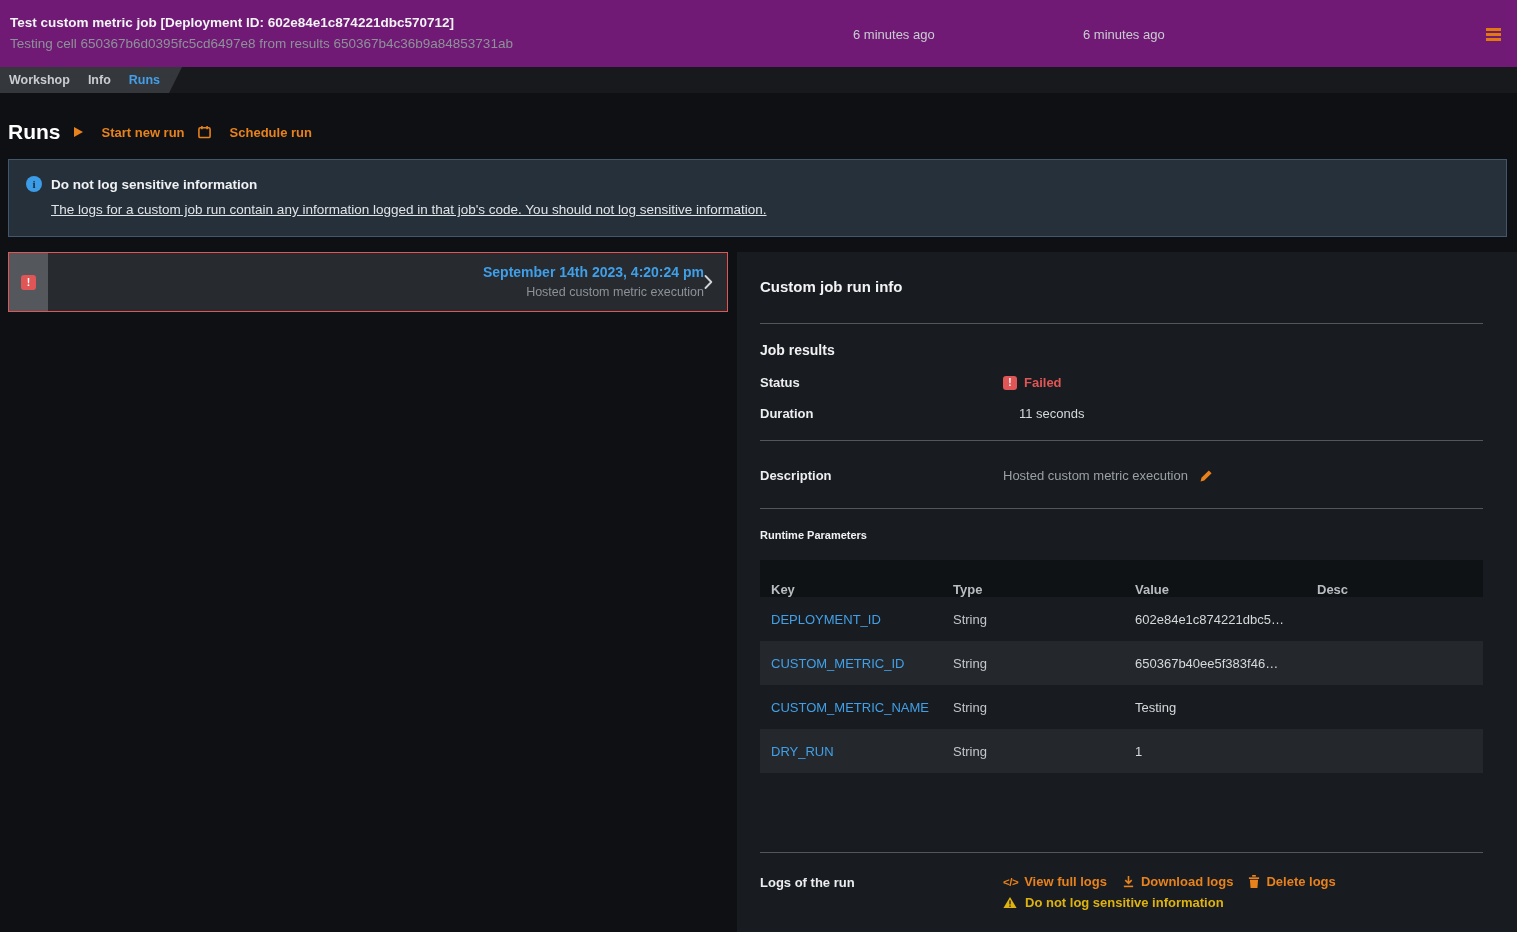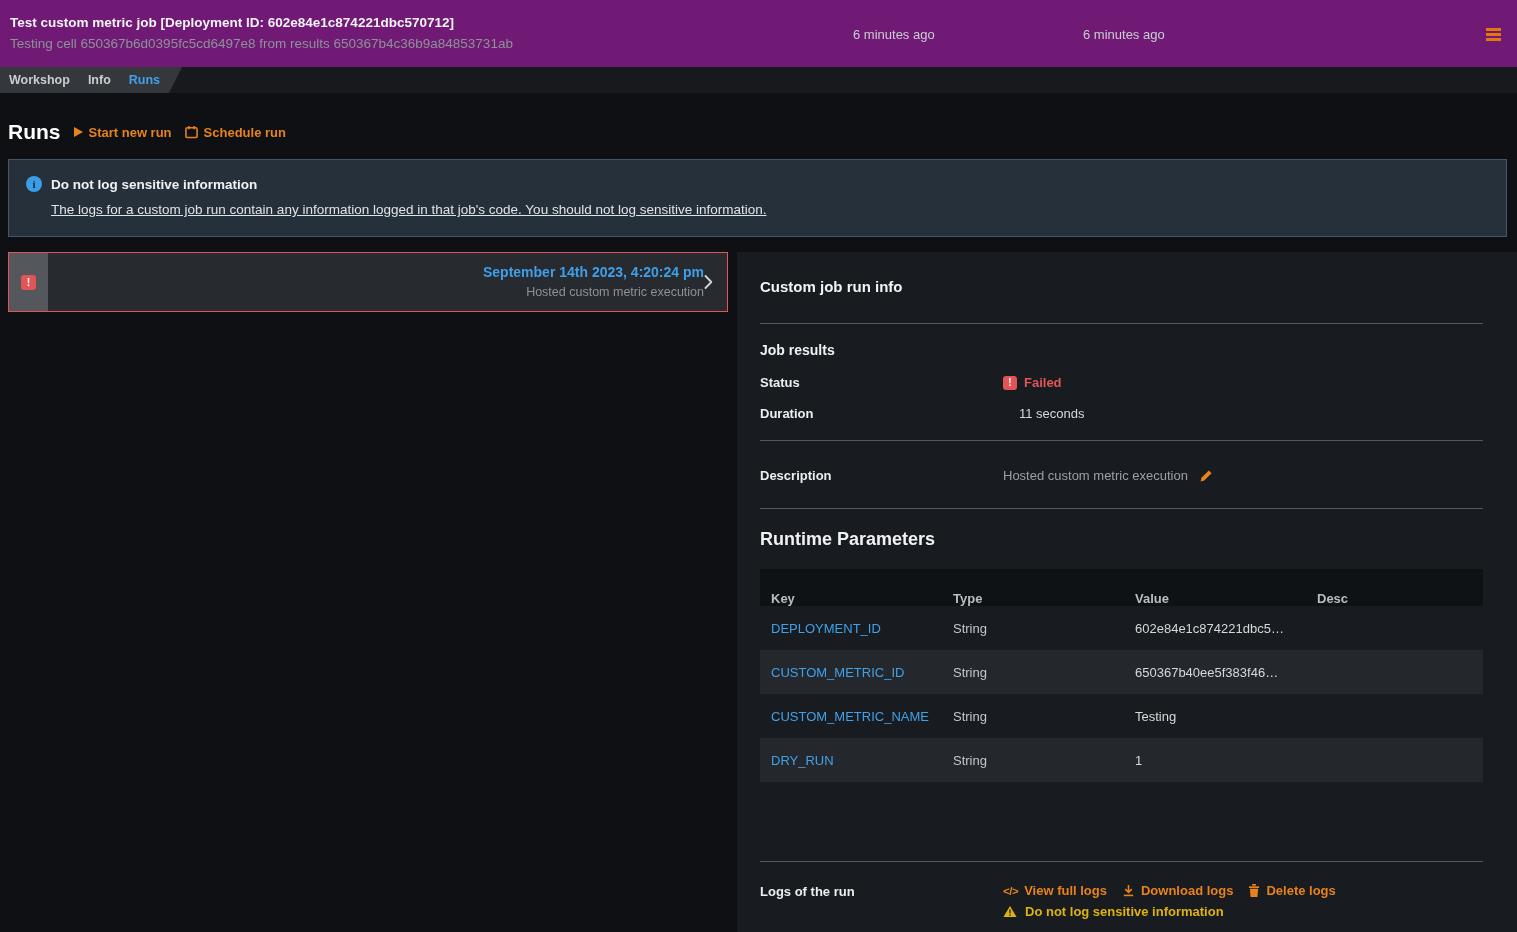--- a/index.html
+++ b/index.html
@@ -32,21 +32,21 @@
     display:flex; align-items:center; gap:18px; padding-left:9px;
   }
   .tab { font-size:12.5px; font-weight:bold; color:#c9ccd0; cursor:pointer; }
   .tab.active { color:#449fe8; }
 
   
   .content { height:calc(100% - 93px); display:flex; flex-direction:column; }
 
   .runs-row { padding:27px 0 0 8px; display:flex; align-items:center; gap:13px; }
   .runs-row h1 { font-size:21px; font-weight:bold; color:#ffffff; }
-  .action-link { display:flex; align-items:center; gap:6px; color:#e8821c; font-size:13px; font-weight:bold; cursor:pointer; }
+  .action-link { display:flex; align-items:center; gap:19px; color:#e8821c; font-size:13px; font-weight:bold; cursor:pointer; }
   .play-icon { width:0; height:0; border-left:9px solid #e8821c; border-top:5.5px solid transparent; border-bottom:5.5px solid transparent; }
 
   .banner { margin:15px 10px 0 8px; background:#26303b; border:1px solid #44566c; padding:16px 20px 19px 17px; }
   .banner-title-row { display:flex; align-items:center; gap:9px; }
   .info-icon { width:16px; height:16px; border-radius:50%; background:#3b9ce8; color:#1c2733;
                font-family:"Liberation Serif", serif; font-weight:bold; font-size:11px;
                display:flex; align-items:center; justify-content:center; flex:none; }
   .banner-title { font-size:13.5px; font-weight:bold; color:#f0f1f3; }
   .banner-body { margin:10px 0 0 25px; font-size:13.5px; color:#e0e3e6;text-decoration:underline; }
 
@@ -71,21 +71,21 @@
   .section-heading { margin-top:18px; font-size:14px; font-weight:bold; color:#f0f1f3; }
 
   .info-row { display:flex; align-items:center; margin-top:17px; font-size:13px; }
   .info-label { width:243px; flex:none; font-weight:bold; color:#eceef0; }
   .info-value { color:#d6d9db;margin-left:16px; }
   .status-value { display:flex; align-items:center; gap:7px; color:#e05656; font-weight:bold; }
   .desc-row { margin-top:27px; margin-bottom:25px; }
   .desc-value { color:#9aa0a5; display:flex; align-items:center; gap:11px; }
   .pencil-btn { display:flex; cursor:pointer; }
 
-  .rt-heading { margin-top:20px; font-size:18px; font-weight:bold; color:#f0f1f3; }
+  .rt-heading { margin-top:20px; font-size:11px; font-weight:bold; color:#f0f1f3; }
 
   .param-table { margin-top:19px; width:100%; font-size:13px; }
   .pt-header { display:flex; align-items:flex-end; height:37px; background:#0f1215; font-weight:bold; color:#b9bdc2; }
   .pt-row { display:flex; align-items:center; height:44px; }
   .pt-row.alt { background:#24282d; }
   .pt-cell { padding-left:11px; }
   .c-key { width:182px; flex:none; }
   .c-type { width:182px; flex:none; }
   .c-value { width:182px; flex:none; white-space:nowrap; }
   .c-desc { flex:1; }

